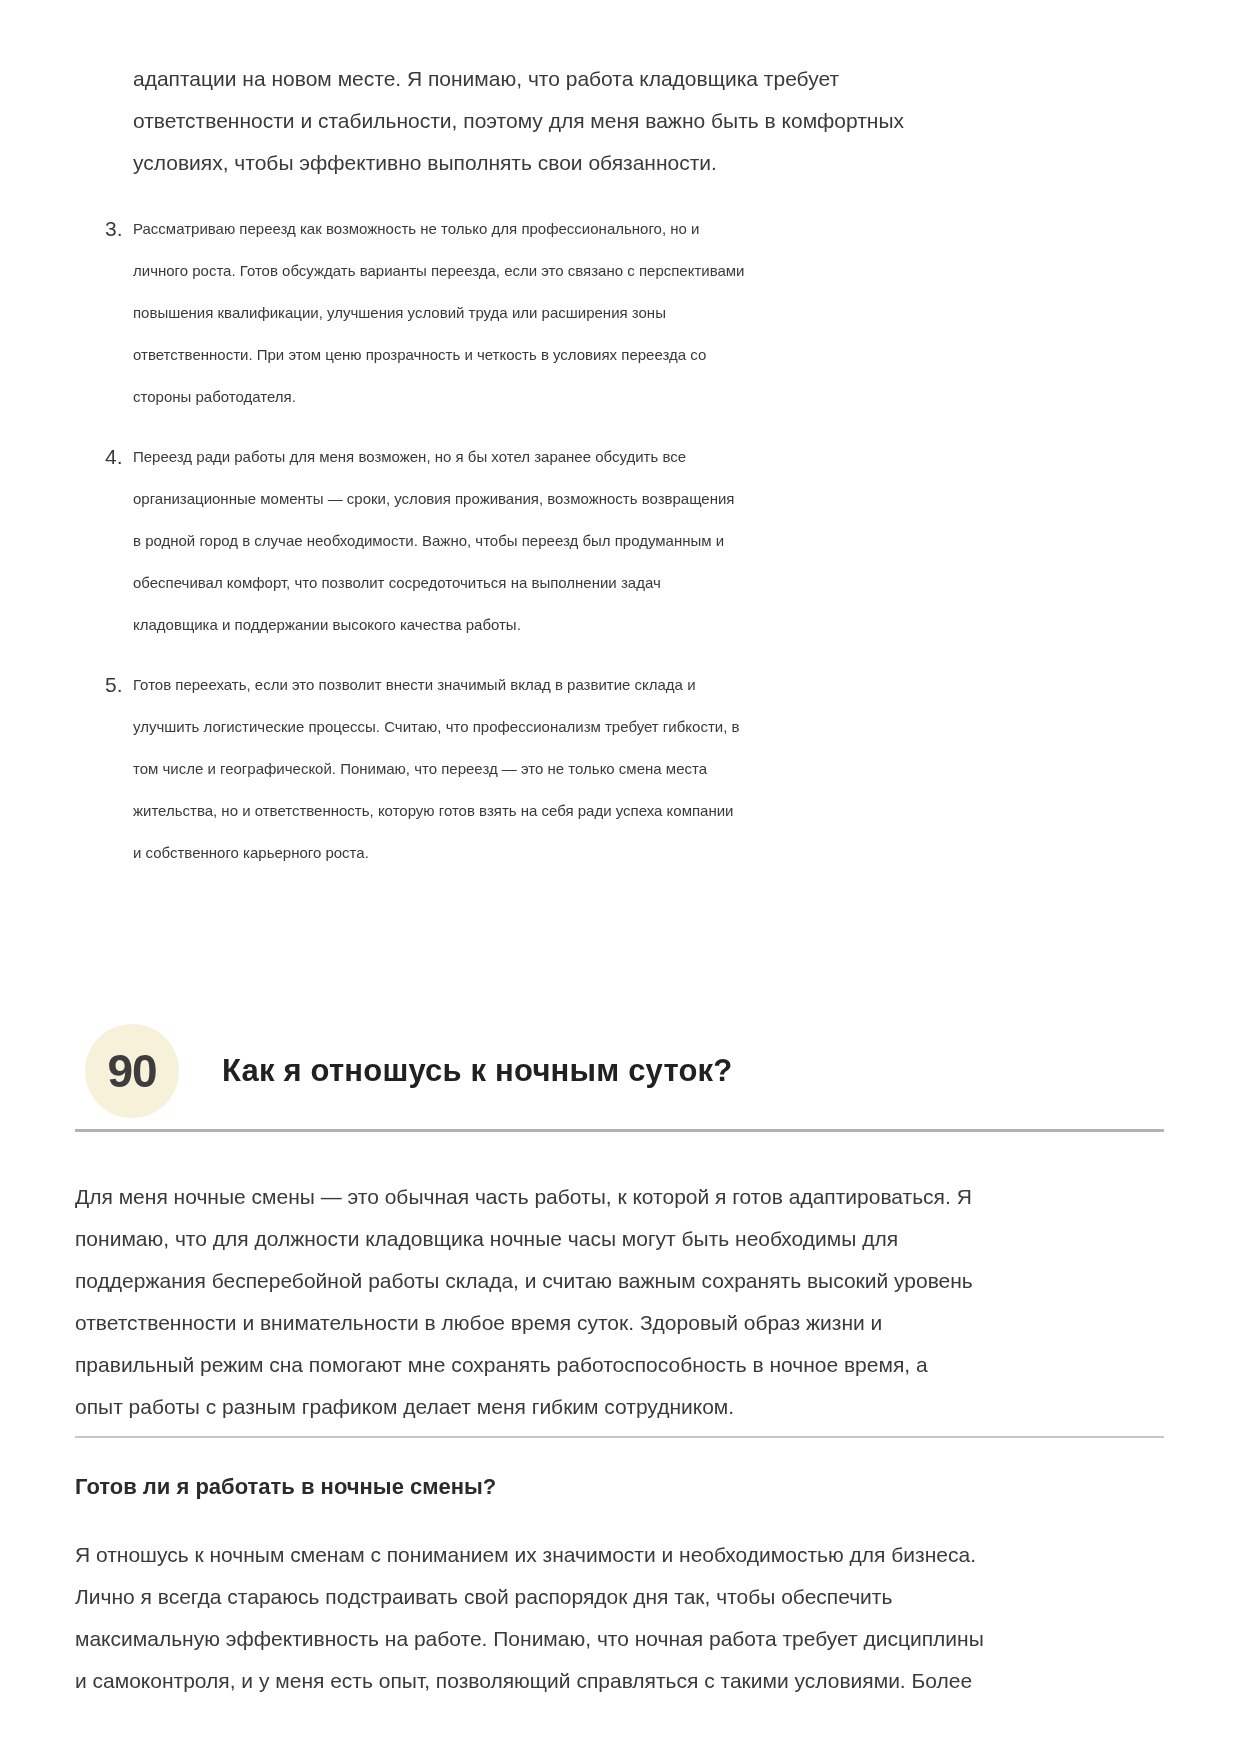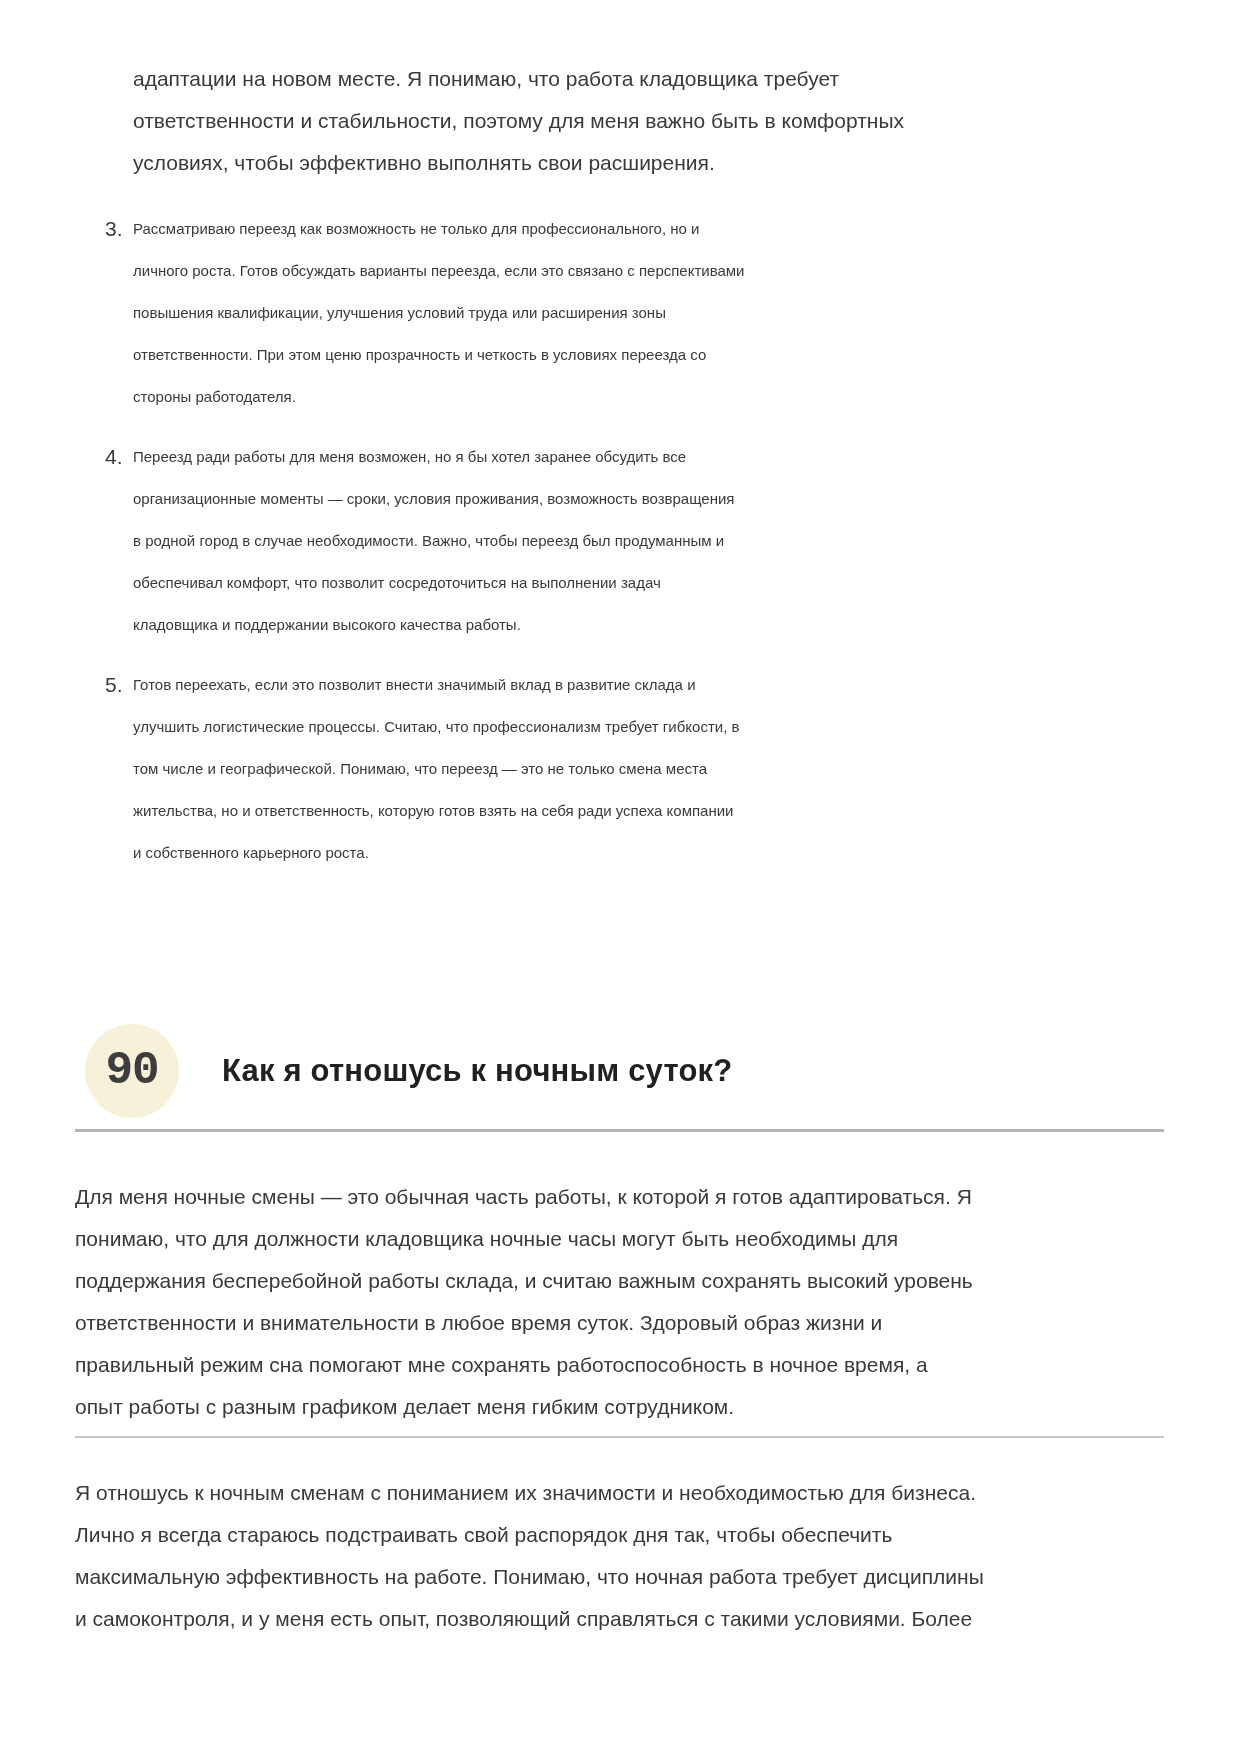--- a/index.html
+++ b/index.html
@@ -67,21 +67,20 @@
     background: #f7f1da;
     display: flex;
     align-items: center;
     justify-content: center;
   }
   .badge span {
     font-size: 46px;
     font-weight: 700;
     color: #3d3d3d;
     letter-spacing: -1px;
-    font-family: Liberation Mono, monospace;
   }
   .q-title {
     margin: 0 0 0 43px;
     font-size: 31px;
     font-weight: 700;
     color: #212121;
     letter-spacing: 0.2px;
   }
   .divider-strong {
     height: 3px;
@@ -107,21 +106,21 @@
   }
 </style>
 </head>
 <body>
 
 <div class="page">
   <div class="content">
 
     <p class="para intro">адаптации на новом месте. Я понимаю, что работа кладовщика требует
 ответственности и стабильности, поэтому для меня важно быть в комфортных
-условиях, чтобы эффективно выполнять свои расширения.</p>
+условиях, чтобы эффективно выполнять свои обязанности.</p>
 
     <div class="qlist">
 
       <div class="list-item">
         <span class="num">3.</span>
         <span class="li-text">Рассматриваю переезд как возможность не только для профессионального, но и
 личного роста. Готов обсуждать варианты переезда, если это связано с перспективами
 повышения квалификации, улучшения условий труда или расширения зоны
 ответственности. При этом ценю прозрачность и четкость в условиях переезда со
 стороны работодателя.</span>
@@ -158,20 +157,21 @@
 
     <p class="para answer-1">Для меня ночные смены — это обычная часть работы, к которой я готов адаптироваться. Я
 понимаю, что для должности кладовщика ночные часы могут быть необходимы для
 поддержания бесперебойной работы склада, и считаю важным сохранять высокий уровень
 ответственности и внимательности в любое время суток. Здоровый образ жизни и
 правильный режим сна помогают мне сохранять работоспособность в ночное время, а
 опыт работы с разным графиком делает меня гибким сотрудником.</p>
 
     <div class="divider-light"></div>
 
+    <h3 class="subheading">Готов ли я работать в ночные смены?</h3>
 
     <p class="para answer-2">Я отношусь к ночным сменам с пониманием их значимости и необходимостью для бизнеса.
 Лично я всегда стараюсь подстраивать свой распорядок дня так, чтобы обеспечить
 максимальную эффективность на работе. Понимаю, что ночная работа требует дисциплины
 и самоконтроля, и у меня есть опыт, позволяющий справляться с такими условиями. Более</p>
 
   </div>
 </div>
 
 </body></html>

